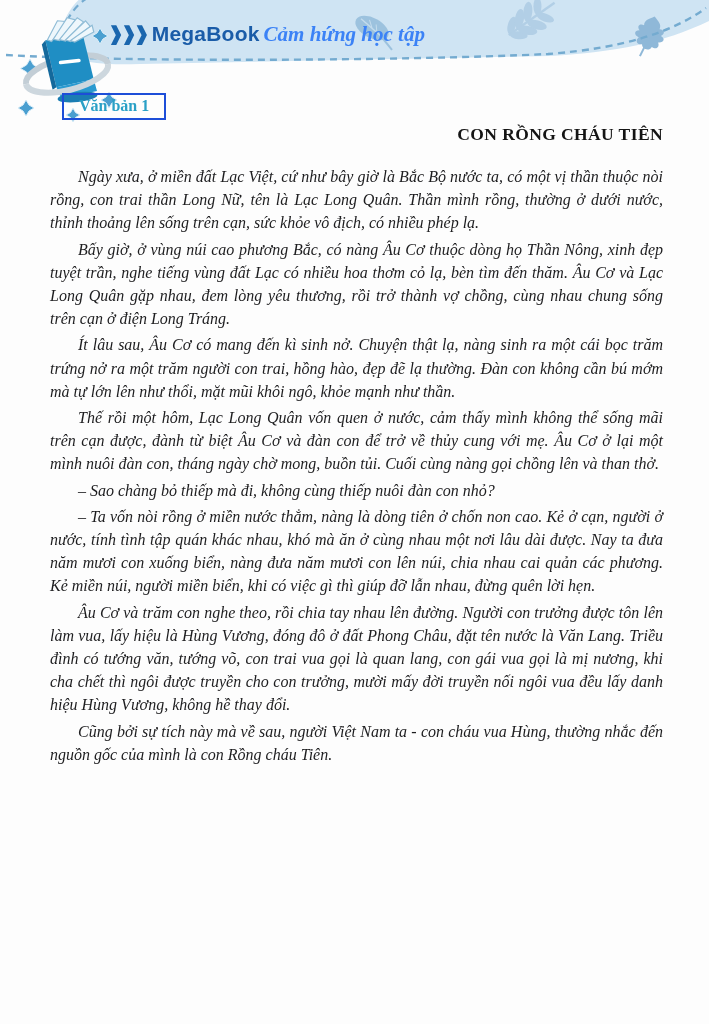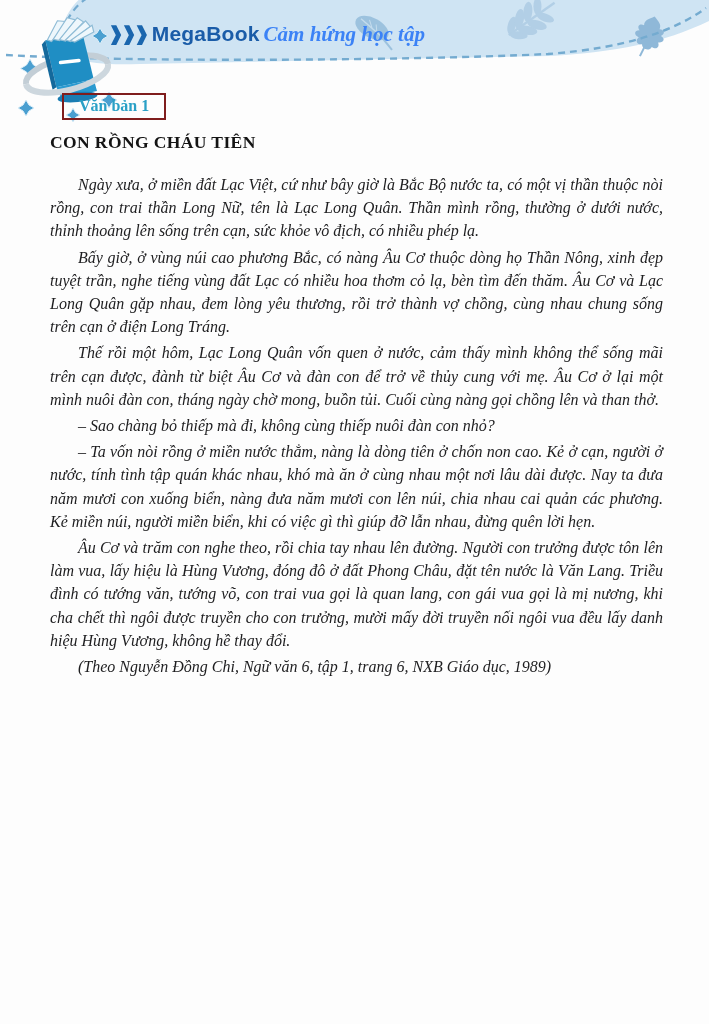--- a/index.html
+++ b/index.html
@@ -24,25 +24,25 @@
     margin-left:4px;font-family:"Liberation Serif",serif;
     font-style:italic;font-weight:bold;font-size:21px;color:#3b82f6;
   }
   
   .content{position:absolute;top:84px;left:50px;right:46px;}
   .section-heading{
     margin:0 0 0 17px;font-size:17px;font-weight:bold;color:#1e74b6;
   }
   .text-label{
     display:inline-block;margin:9px 0 0 12px;padding:2px 15px 3px;
-    border:2px solid #7f1d1d;color:#2aa0c6;font-weight:bold;font-size:16px;
+    border:2px solid #1d4ed8;color:#2aa0c6;font-weight:bold;font-size:16px;
   }
   .doc-title{
-    text-align:left;font-weight:bold;font-size:17.5px;letter-spacing:.4px;
-    margin:12px 0 0;color:#141414;
+    text-align:right;font-weight:bold;font-size:17.5px;letter-spacing:.4px;
+    margin:4px 0 0;color:#141414;
   }
   .body{margin-top:20px;}
   .body p{
     margin:0 0 3px;text-indent:28px;text-align:justify;
     font-style:italic;font-size:16px;line-height:23.2px;
   }
   .citation{
     margin:1px 0 0;text-align:right;font-size:16px;line-height:23px;
     font-style:normal;
   }
@@ -136,25 +136,24 @@
   <div class="content">
 
 
     <div class="text-label">Văn bản 1</div>
 
     <h1 class="doc-title">CON RỒNG CHÁU TIÊN</h1>
 
     <div class="body">
       <p>Ngày xưa, ở miền đất Lạc Việt, cứ như bây giờ là Bắc Bộ nước ta, có một vị thần thuộc nòi rồng, con trai thần Long Nữ, tên là Lạc Long Quân. Thần mình rồng, thường ở dưới nước, thỉnh thoảng lên sống trên cạn, sức khỏe vô địch, có nhiều phép lạ.</p>
       <p>Bấy giờ, ở vùng núi cao phương Bắc, có nàng Âu Cơ thuộc dòng họ Thần Nông, xinh đẹp tuyệt trần, nghe tiếng vùng đất Lạc có nhiều hoa thơm cỏ lạ, bèn tìm đến thăm. Âu Cơ và Lạc Long Quân gặp nhau, đem lòng yêu thương, rồi trở thành vợ chồng, cùng nhau chung sống trên cạn ở điện Long Tráng.</p>
+      <p>Ít lâu sau, Âu Cơ có mang đến kì sinh nở. Chuyện thật lạ, nàng sinh ra một cái bọc trăm trứng nở ra một trăm người con trai, hồng hào, đẹp đẽ lạ thường. Đàn con không cần bú mớm mà tự lớn lên như thổi, mặt mũi khôi ngô, khỏe mạnh như thần.</p>
       <p>Thế rồi một hôm, Lạc Long Quân vốn quen ở nước, cảm thấy mình không thể sống mãi trên cạn được, đành từ biệt Âu Cơ và đàn con để trở về thủy cung với mẹ. Âu Cơ ở lại một mình nuôi đàn con, tháng ngày chờ mong, buồn tủi. Cuối cùng nàng gọi chồng lên và than thở.</p>
       <p>– Sao chàng bỏ thiếp mà đi, không cùng thiếp nuôi đàn con nhỏ?</p>
       <p>– Ta vốn nòi rồng ở miền nước thẳm, nàng là dòng tiên ở chốn non cao. Kẻ ở cạn, người ở nước, tính tình tập quán khác nhau, khó mà ăn ở cùng nhau một nơi lâu dài được. Nay ta đưa năm mươi con xuống biển, nàng đưa năm mươi con lên núi, chia nhau cai quản các phương. Kẻ miền núi, người miền biển, khi có việc gì thì giúp đỡ lẫn nhau, đừng quên lời hẹn.</p>
       <p>Âu Cơ và trăm con nghe theo, rồi chia tay nhau lên đường. Người con trưởng được tôn lên làm vua, lấy hiệu là Hùng Vương, đóng đô ở đất Phong Châu, đặt tên nước là Văn Lang. Triều đình có tướng văn, tướng võ, con trai vua gọi là quan lang, con gái vua gọi là mị nương, khi cha chết thì ngôi được truyền cho con trưởng, mười mấy đời truyền nối ngôi vua đều lấy danh hiệu Hùng Vương, không hề thay đổi.</p>
+      <p>Cũng bởi sự tích này mà về sau, người Việt Nam ta - con cháu vua Hùng, thường nhắc đến nguồn gốc của mình là con Rồng cháu Tiên.</p>
 
-      <p class="citation">
-        <span class="it">(Theo </span><span>Nguyễn Đồng Chi, </span><span class="it">Ngữ văn 6,</span><span> tập 1, trang 6, NXB Giáo dục, 1989)</span>
-      </p>
     </div>
   </div>
 
 
 </div>
 
 </body></html>

